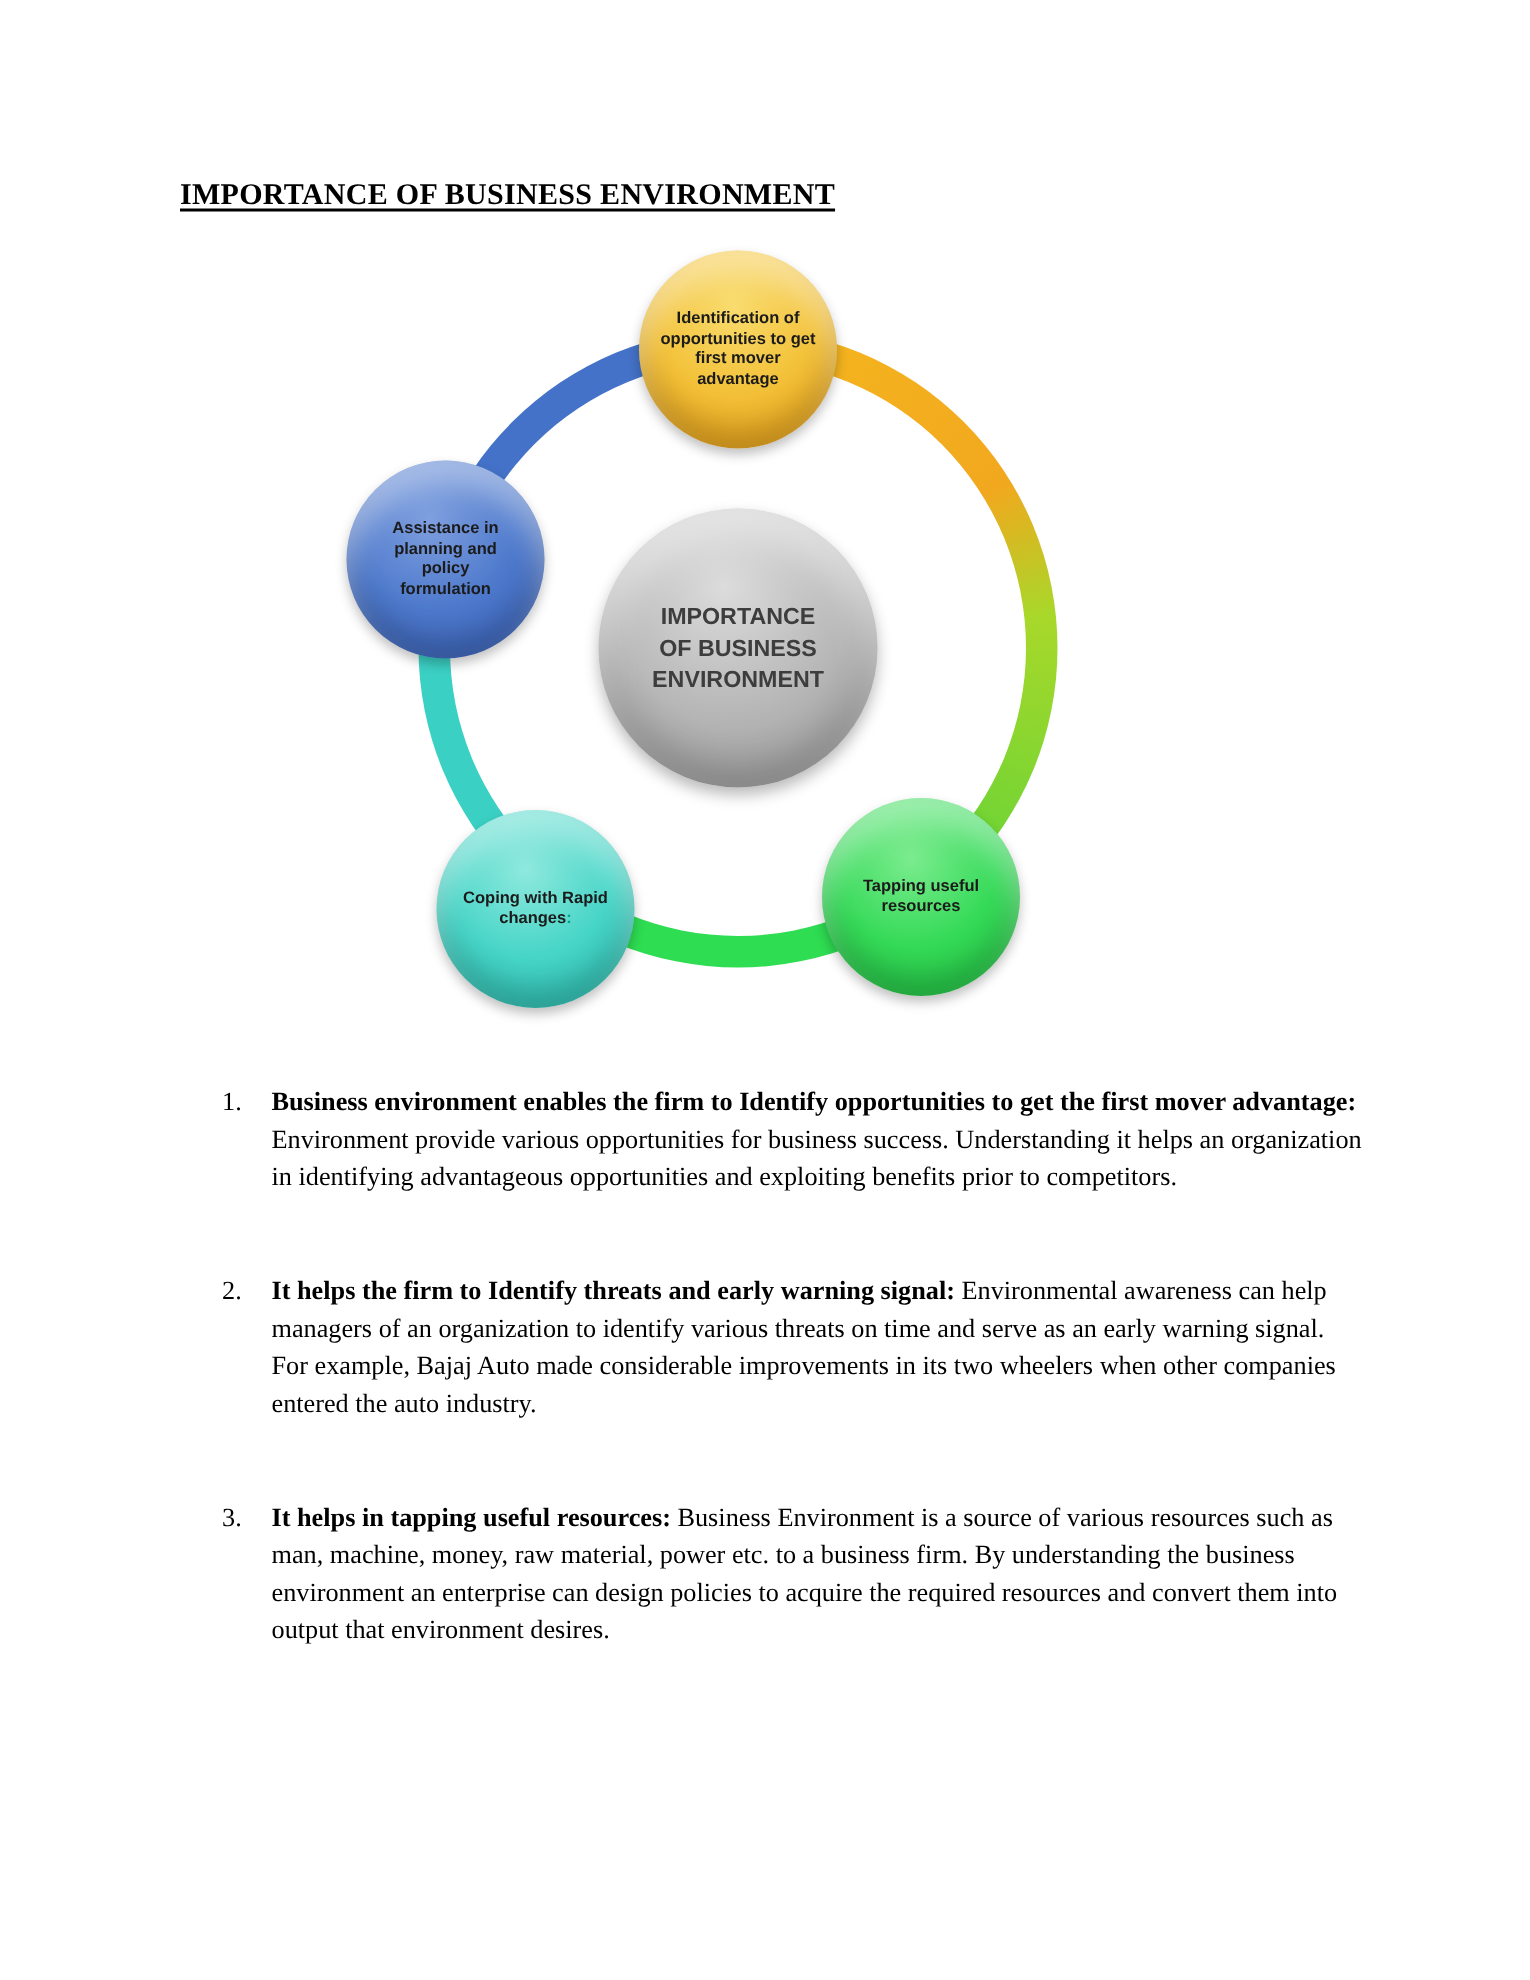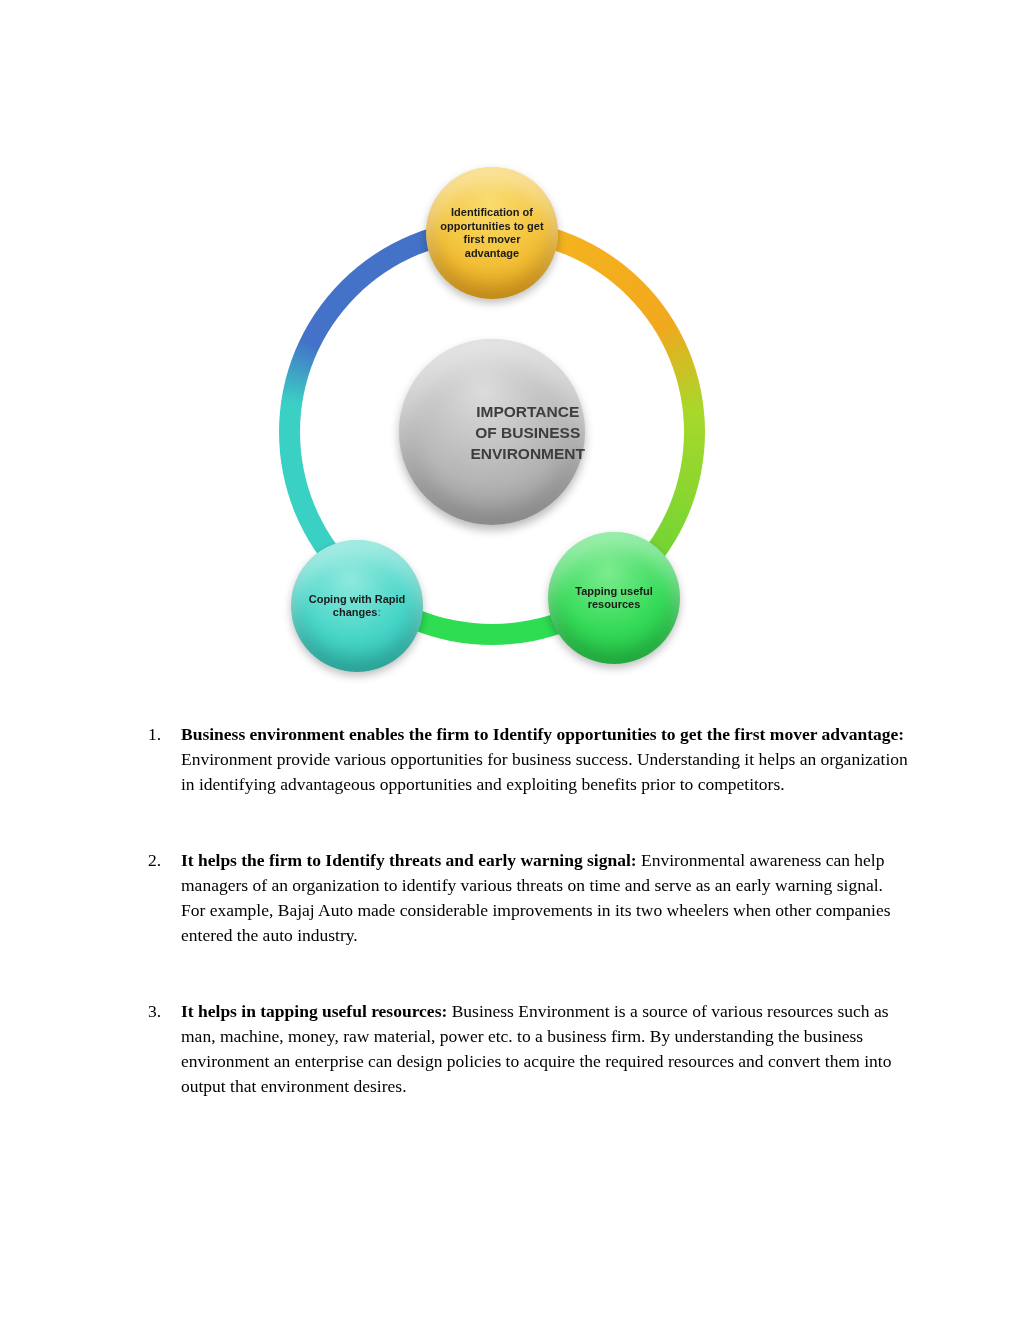--- a/index.html
+++ b/index.html
@@ -61,54 +61,57 @@
     background:radial-gradient(circle at 42% 30%, #7f9fdf 0%, #4d79cc 50%, #3a62b8 88%, #345bb0 100%);}
   .node-left .label{max-width:94px;}
   .suffix{color:#0b9e8e;}
   .node-center{
     left:399px;top:174px;width:186px;height:186px;
     background:radial-gradient(circle at 45% 28%, #dcdcdc 0%, #b7b7b7 50%, #979797 90%, #909090 100%);
     font-size:15.5px;line-height:21px;color:#3d3d3d;
     box-shadow:inset 0 20px 26px rgba(255,255,255,0.55),
                inset 0 -16px 22px rgba(0,0,0,0.16),
                0 5px 10px rgba(0,0,0,0.28);
-    justify-content:flex-end;
   }
   .node-center .line{display:block;}
   
   .body-list{position:absolute;left:148px;top:722px;width:762px;}
   .list-item{
     position:relative;padding-left:33px;margin-bottom:51px;
     font-size:17.5px;line-height:25px;color:#000;text-align:left;
   }
   .list-item .num{position:absolute;left:0;top:0;}
   .list-item .lead{font-weight:bold;}
 </style>
 </head>
 <body>
 
 <div class="page">
 
+  <div class="doc-title">IMPORTANCE OF BUSINESS ENVIRONMENT</div>
 
   <div class="diagram">
     <div class="ring"></div>
 
     <div class="node node-top">
       <span class="label">Identification of opportunities to get first mover advantage</span>
     </div>
 
 
     <div class="node node-bottom-right">
       <span class="label">Tapping useful resources</span>
     </div>
 
     <div class="node node-bottom-left">
       <span class="label"><span>Coping with Rapid changes</span><span class="suffix">:</span></span>
     </div>
 
+    <div class="node node-left">
+      <span class="label">Assistance in planning and policy formulation</span>
+    </div>
 
     <div class="node node-center">
       <span class="label">
         <span class="line">IMPORTANCE</span>
         <span class="line">OF BUSINESS</span>
         <span class="line">ENVIRONMENT</span>
       </span>
     </div>
   </div>
 

